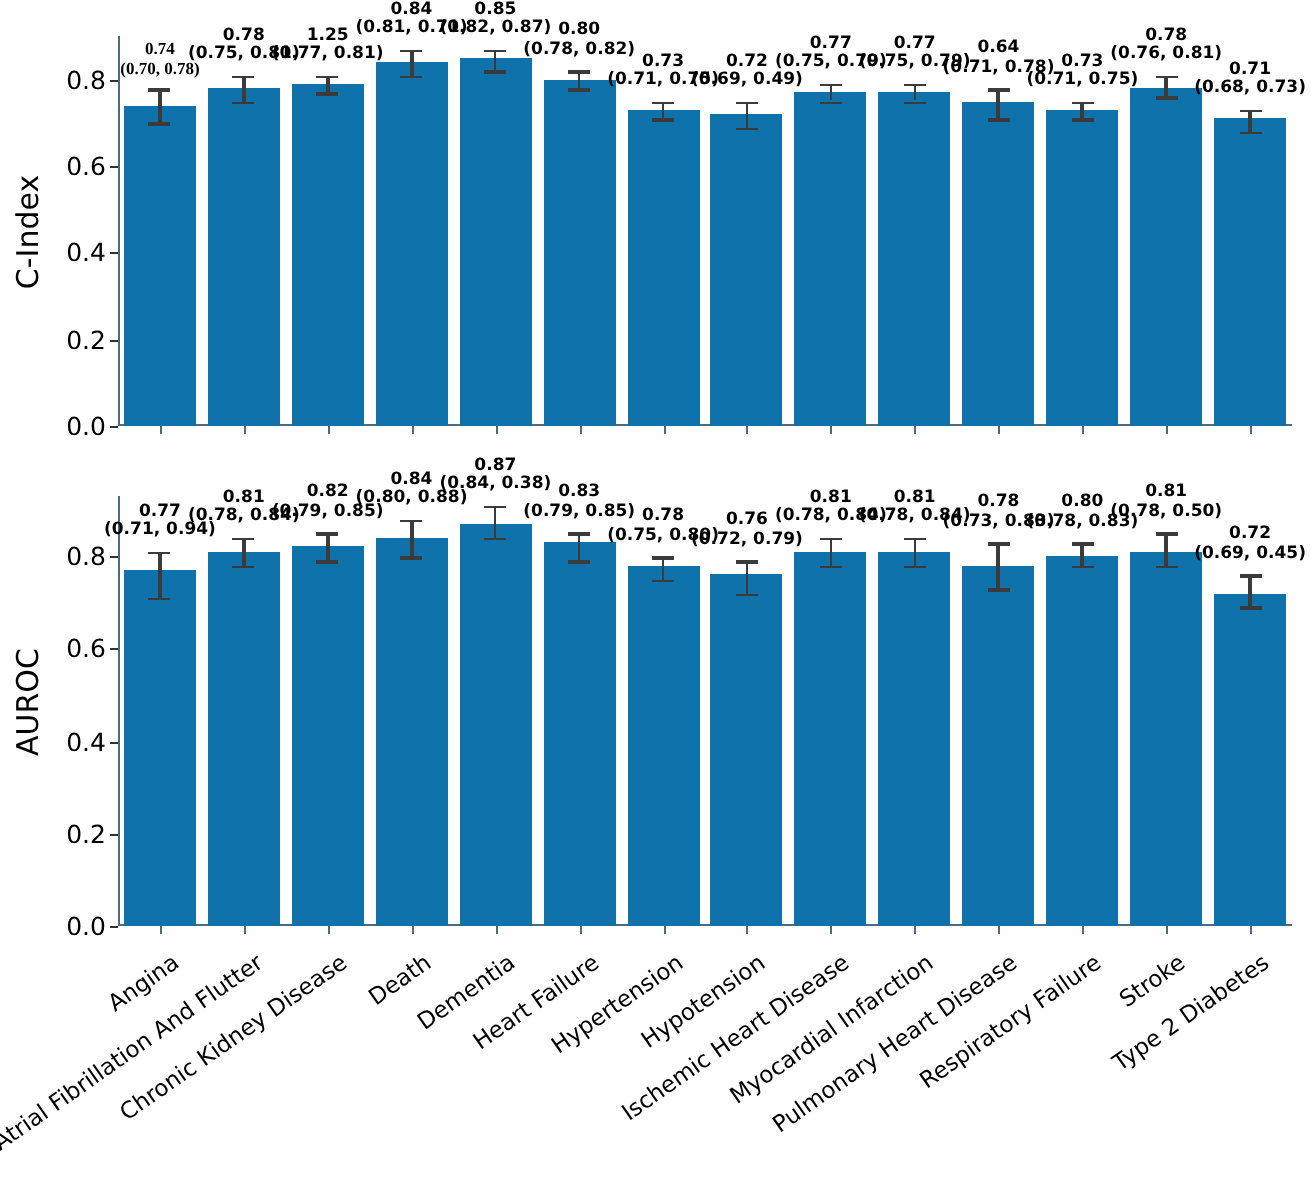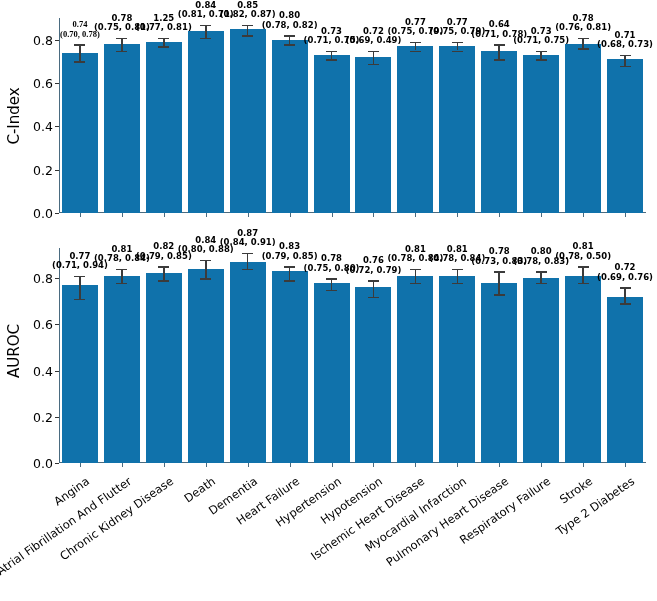--- a/index.html
+++ b/index.html
@@ -277,21 +277,21 @@
         <div>(0.79, 0.85)</div>
       </div>
       <div class="xtick-mark" style="left: 163.821px; top: 231px;"></div>
       <div class="annot" style="left: 205.75px; top: 3.55914px;">
         <div>0.84</div>
         <div>(0.80, 0.88)</div>
       </div>
       <div class="xtick-mark" style="left: 205.75px; top: 231px;"></div>
       <div class="annot" style="left: 247.679px; top: -3.37634px;">
         <div>0.87</div>
-        <div>(0.84, 0.91)</div>
+        <div>(0.84, 0.38)</div>
       </div>
       <div class="xtick-mark" style="left: 247.679px; top: 231px;"></div>
       <div class="annot" style="left: 289.607px; top: 10.4946px;">
         <div>0.83</div>
         <div>(0.79, 0.85)</div>
       </div>
       <div class="xtick-mark" style="left: 289.607px; top: 231px;"></div>
       <div class="annot" style="left: 331.536px; top: 22.0538px;">
         <div>0.78</div>
         <div>(0.75, 0.80)</div>
@@ -322,21 +322,21 @@
         <div>(0.78, 0.83)</div>
       </div>
       <div class="xtick-mark" style="left: 541.179px; top: 231px;"></div>
       <div class="annot" style="left: 583.107px; top: 10.4946px;">
         <div>0.81</div>
         <div>(0.78, 0.50)</div>
       </div>
       <div class="xtick-mark" style="left: 583.107px; top: 231px;"></div>
       <div class="annot" style="left: 625.036px; top: 31.3011px;">
         <div>0.72</div>
-        <div>(0.69, 0.76)</div>
+        <div>(0.69, 0.45)</div>
       </div>
       <div class="xtick-mark" style="left: 625.036px; top: 231px;"></div>
     </div>
 
   <div class="xlabels" id="xlabels">
       <div class="xlabel" style="left: 83.9643px; top: 4px;"><span>Angina</span></div>
       <div class="xlabel" style="left: 125.893px; top: 4px;"><span>Atrial Fibrillation And Flutter</span></div>
       <div class="xlabel" style="left: 167.821px; top: 4px;"><span>Chronic Kidney Disease</span></div>
       <div class="xlabel" style="left: 209.75px; top: 4px;"><span>Death</span></div>
       <div class="xlabel" style="left: 251.679px; top: 4px;"><span>Dementia</span></div>

